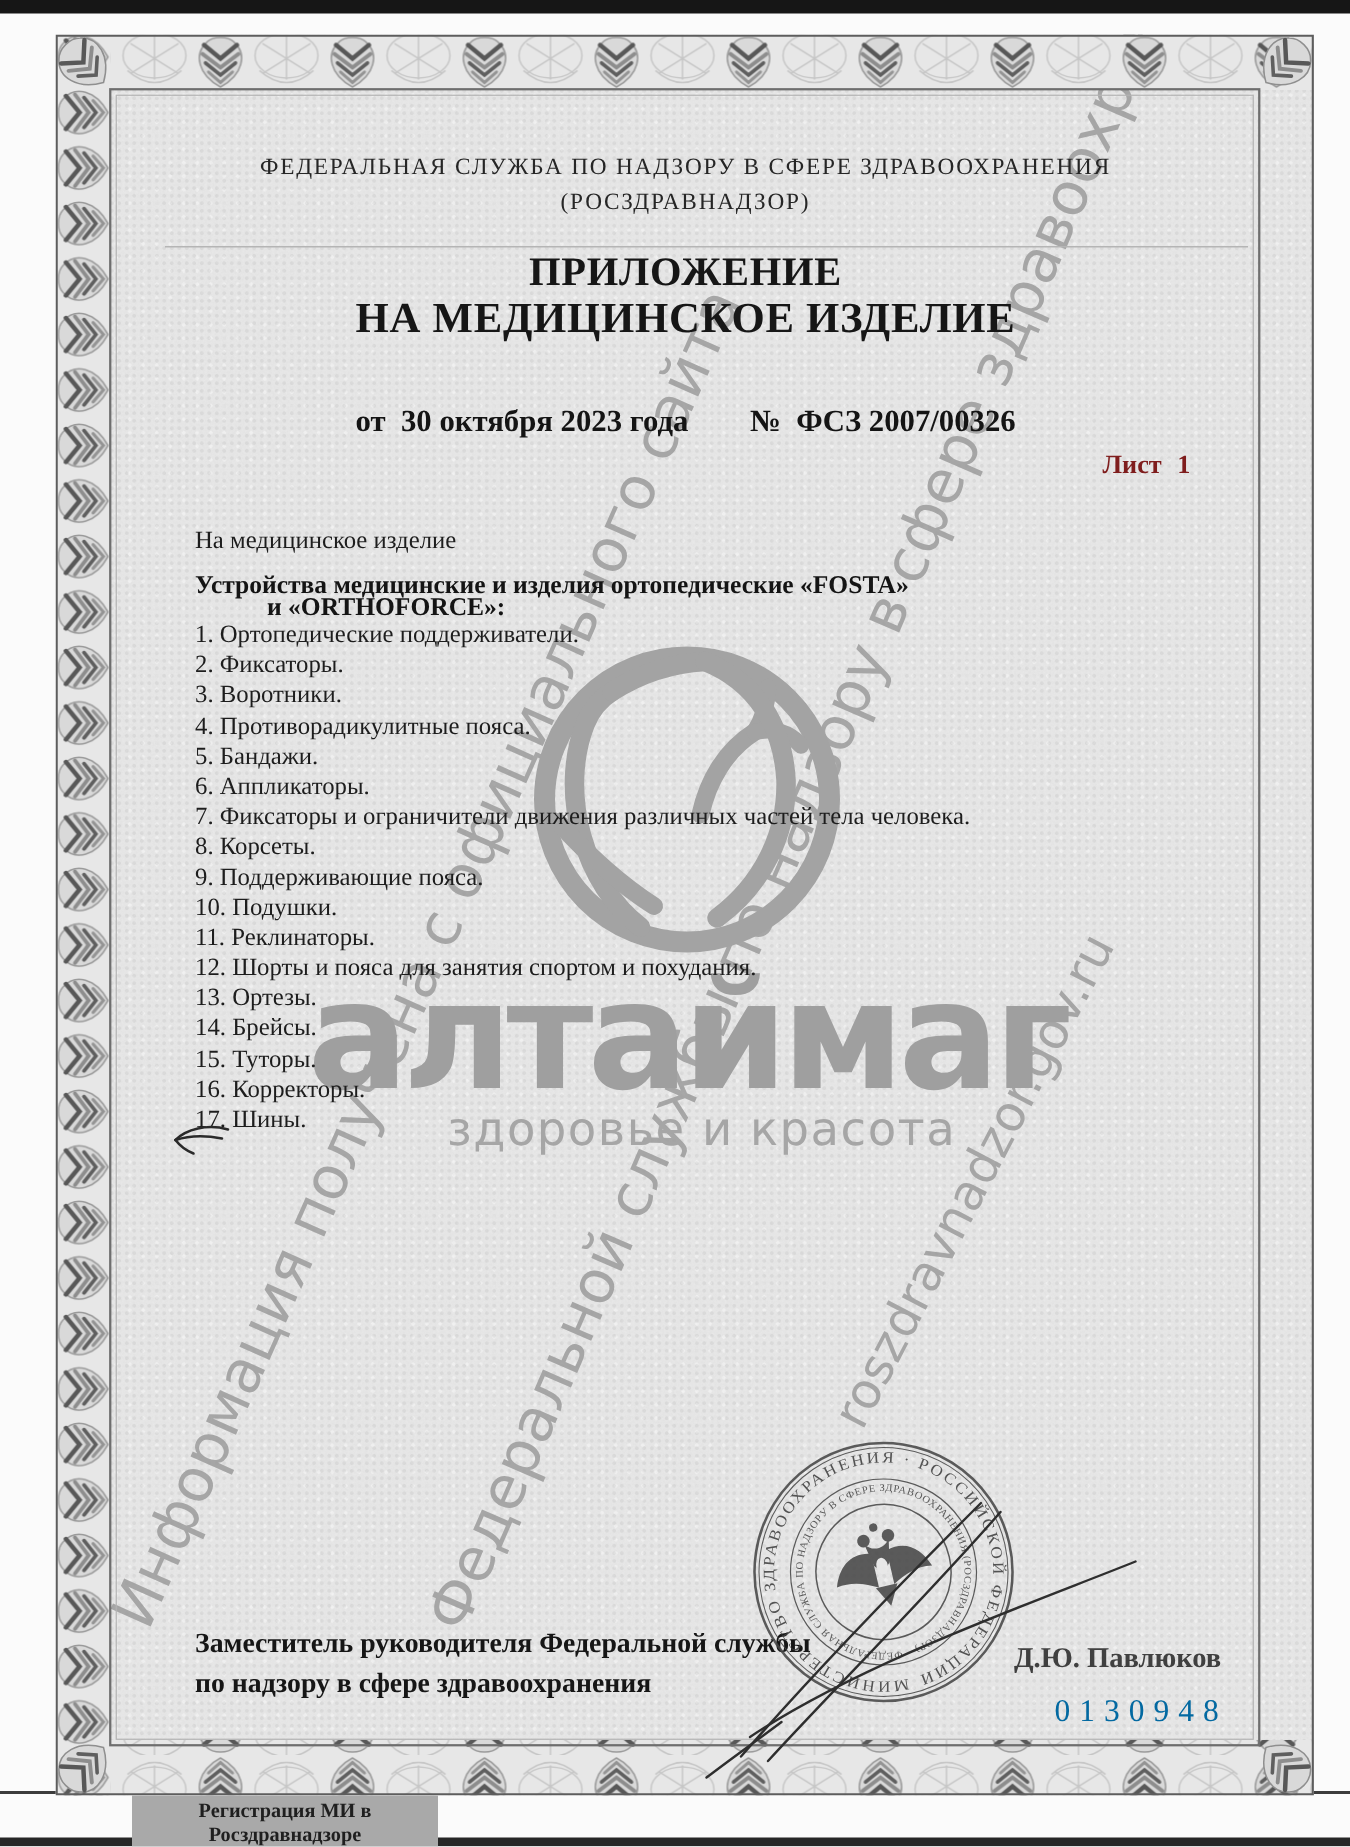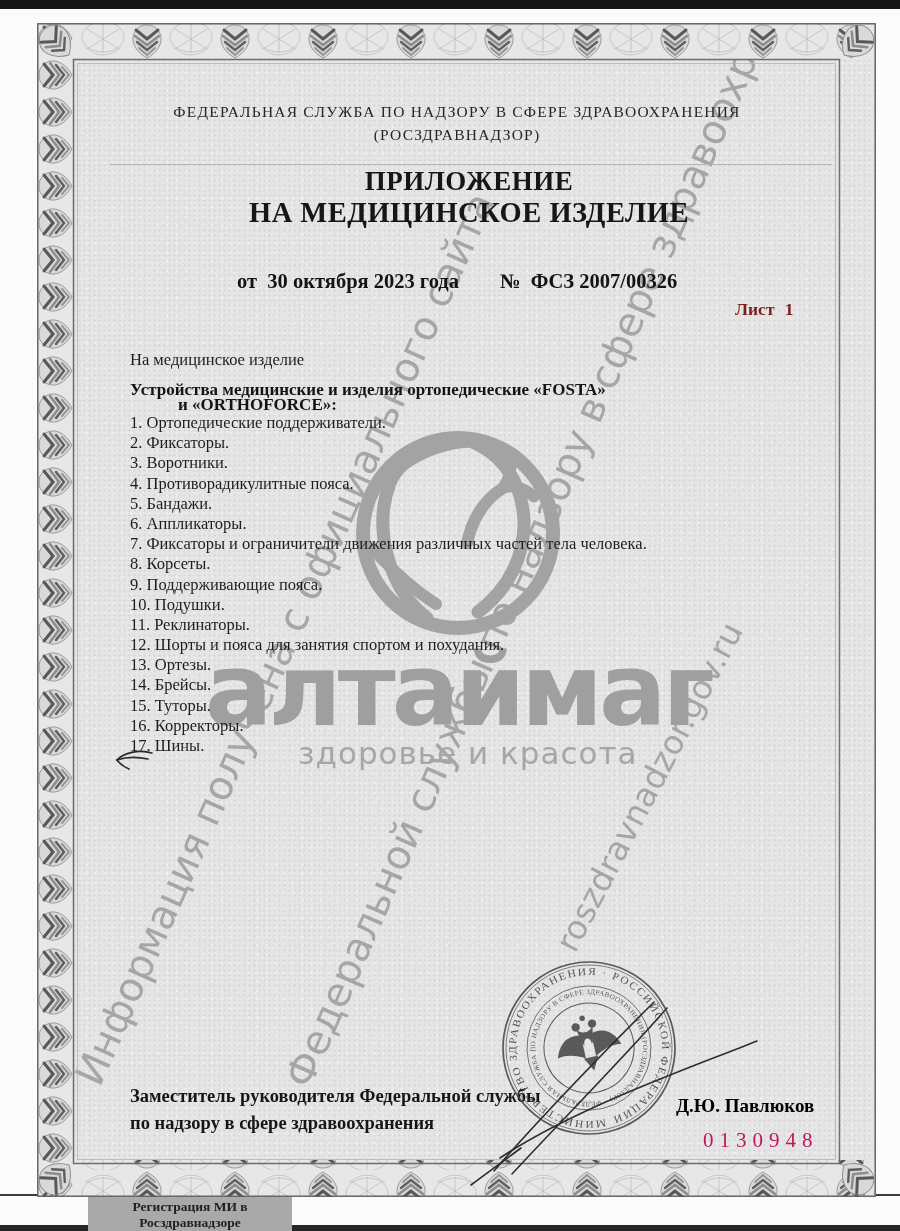--- a/index.html
+++ b/index.html
@@ -26,35 +26,35 @@
   .wm-c{left:545px;bottom:239px;font-size:33px;transform:rotate(-62.5deg);}
   .logo-text{left:168px;top:618px;font-family:"DejaVu Sans","Liberation Sans",sans-serif;
              font-weight:bold;font-size:100px;line-height:100px;letter-spacing:-4px;color:#9f9f9f;}
   .logo-tag{left:261px;top:712px;font-family:"DejaVu Sans","Liberation Sans",sans-serif;
             font-size:31px;letter-spacing:1px;color:#a6a6a6;}
   
   .header-org{left:73px;top:100px;width:768px;text-align:center;font-size:15.5px;line-height:23px;
               letter-spacing:1.2px;color:#262626;}
   .rule{left:110px;top:164px;width:722px;height:1px;background:#b5b5b5;}
   .doc-title{left:73px;top:166px;width:768px;text-align:center;font-weight:bold;font-size:28.5px;
-             line-height:31px;letter-spacing:.5px;color:#161616;padding-left:12px;}
+             line-height:31px;letter-spacing:.5px;color:#161616;}
   .doc-title .t1{font-size:27px;}
   .date-row{top:270px;font-weight:bold;font-size:20.5px;white-space:pre;color:#141414;}
   .date{left:237px;} .regnum{left:500px;}
   .sheet{left:735px;top:299px;font-weight:bold;font-size:17.5px;word-spacing:6px;color:#7f1d1d;}
   
   .intro{left:130px;top:350px;font-size:16.5px;}
   .prod{left:130px;font-weight:bold;font-size:17px;color:#141414;}
   .p1{top:380px;font-family:Liberation Serif, serif;} .p2{top:395px;margin-left:48px;}
   .list{left:130px;top:413px;width:620px;font-size:16.5px;}
   .list-item{line-height:20.2px;height:20.2px;white-space:nowrap;}
   
   .role{left:130px;top:1083px;font-weight:bold;font-size:18.5px;line-height:27px;color:#161616;}
-  .sig-name{left:676px;top:1095px;font-weight:bold;font-size:19px;color:#000000;text-align:center;}
-  .serial{left:703px;top:1128px;font-size:21px;letter-spacing:6px;color:#be185d;white-space:pre;}
+  .sig-name{left:676px;top:1095px;font-weight:bold;font-size:19px;color:#404040;text-align:center;}
+  .serial{left:703px;top:1128px;font-size:21px;letter-spacing:6px;color:#0369a1;white-space:pre;}
   
   .footer-box{left:88px;top:1197px;width:204px;height:34px;background:#a9a9a9;text-align:center;
               font-size:13.5px;line-height:16px;color:#1f1f1f;padding-top:2px;z-index:6;}
   .footer-box .f1{font-weight:bold;}
   svg{display:block;}
 </style>
 </head>
 <body>
 
 <div class="scan">

